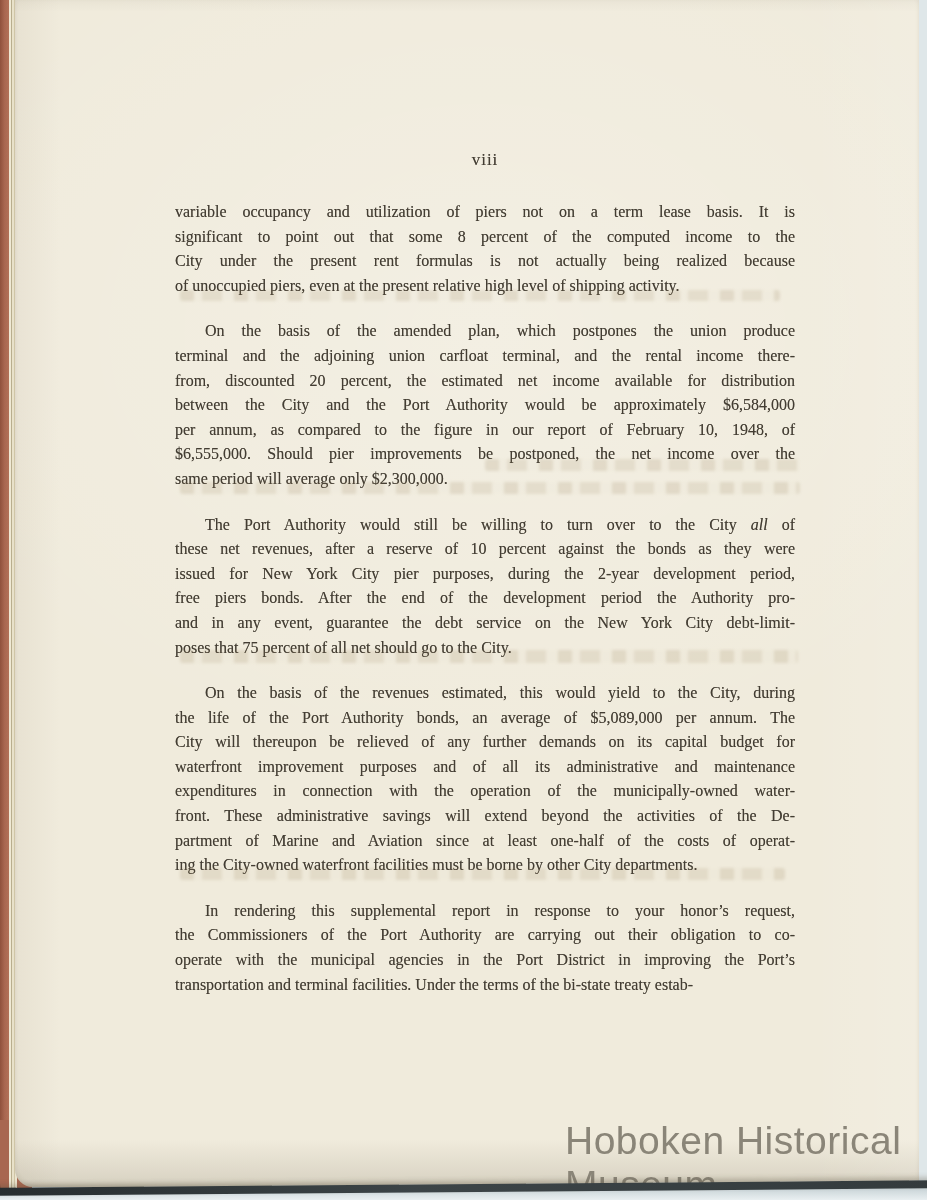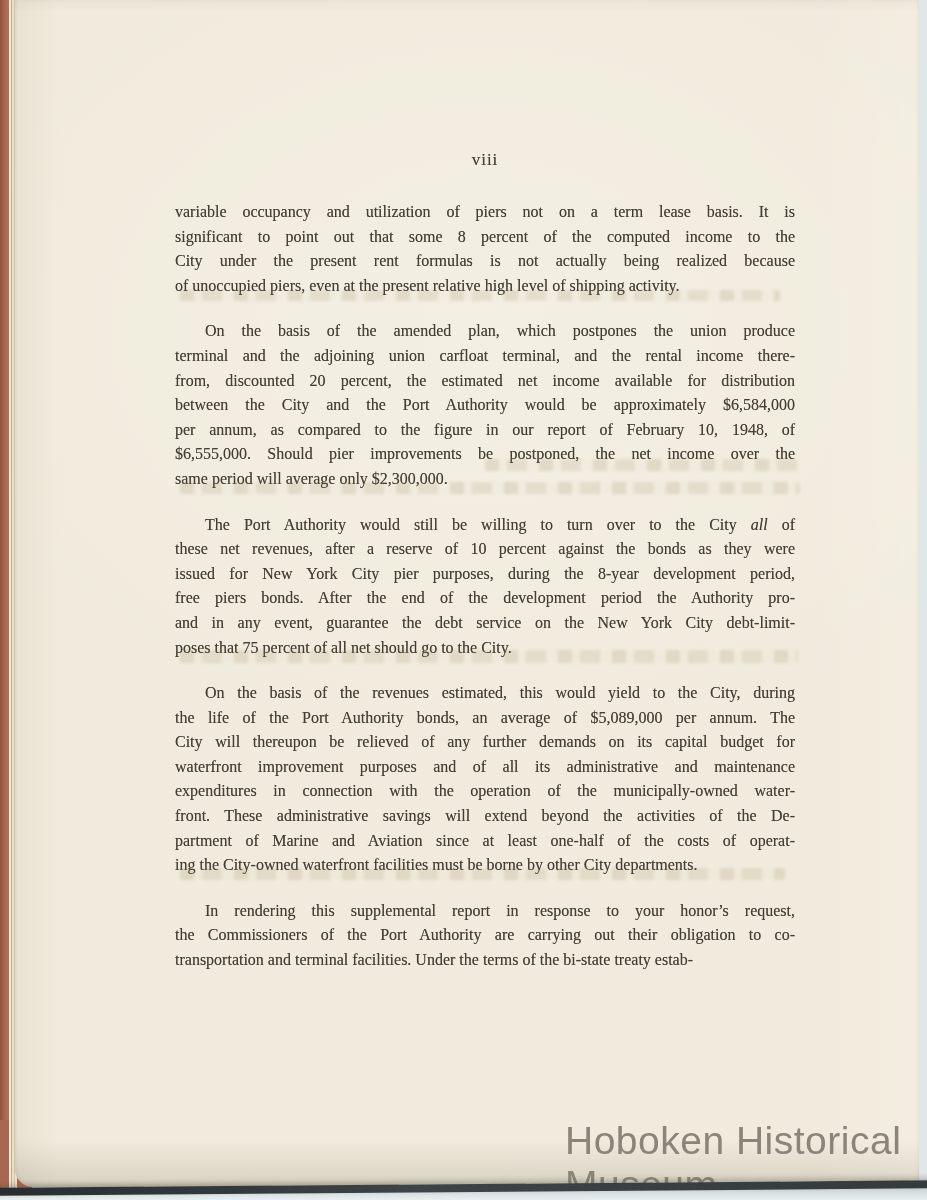--- a/index.html
+++ b/index.html
@@ -107,38 +107,39 @@
           <div class="line">terminal and the adjoining union carfloat terminal, and the rental income there-</div>
           <div class="line">from, discounted 20 percent, the estimated net income available for distribution</div>
           <div class="line">between the City and the Port Authority would be approximately $6,584,000</div>
           <div class="line">per annum, as compared to the figure in our report of February 10, 1948, of</div>
           <div class="line">$6,555,000. Should pier improvements be postponed, the net income over the</div>
           <div class="line last">same period will average only $2,300,000.</div>
         </div>
         <div class="paragraph indent">
           <div class="line">The Port Authority would still be willing to turn over to the City <em>all</em> of</div>
           <div class="line">these net revenues, after a reserve of 10 percent against the bonds as they were</div>
-          <div class="line">issued for New York City pier purposes, during the 8-year development period,</div>
+          <div class="line">issued for New York City pier purposes, during the 2-year development period,</div>
           <div class="line">free piers bonds. After the end of the development period the Authority pro-</div>
           <div class="line">and in any event, guarantee the debt service on the New York City debt-limit-</div>
           <div class="line last">poses that 75 percent of all net should go to the City.</div>
         </div>
         <div class="paragraph indent">
           <div class="line">On the basis of the revenues estimated, this would yield to the City, during</div>
           <div class="line">the life of the Port Authority bonds, an average of $5,089,000 per annum. The</div>
           <div class="line">City will thereupon be relieved of any further demands on its capital budget for</div>
           <div class="line">waterfront improvement purposes and of all its administrative and maintenance</div>
           <div class="line">expenditures in connection with the operation of the municipally-owned water-</div>
           <div class="line">front. These administrative savings will extend beyond the activities of the De-</div>
           <div class="line">partment of Marine and Aviation since at least one-half of the costs of operat-</div>
           <div class="line last">ing the City-owned waterfront facilities must be borne by other City departments.</div>
         </div>
         <div class="paragraph indent">
           <div class="line">In rendering this supplemental report in response to your honor’s request,</div>
           <div class="line">the Commissioners of the Port Authority are carrying out their obligation to co-</div>
+          <div class="line">operate with the municipal agencies in the Port District in improving the Port’s</div>
           <div class="line last">transportation and terminal facilities. Under the terms of the bi-state treaty estab-</div>
         </div>
       </div>
 
     <div class="watermark">Hoboken Historical Museum</div>
   </div>
 
   <div class="scan-bottom-light"></div>
   <div class="scan-bottom-dark"></div>
 </div>

